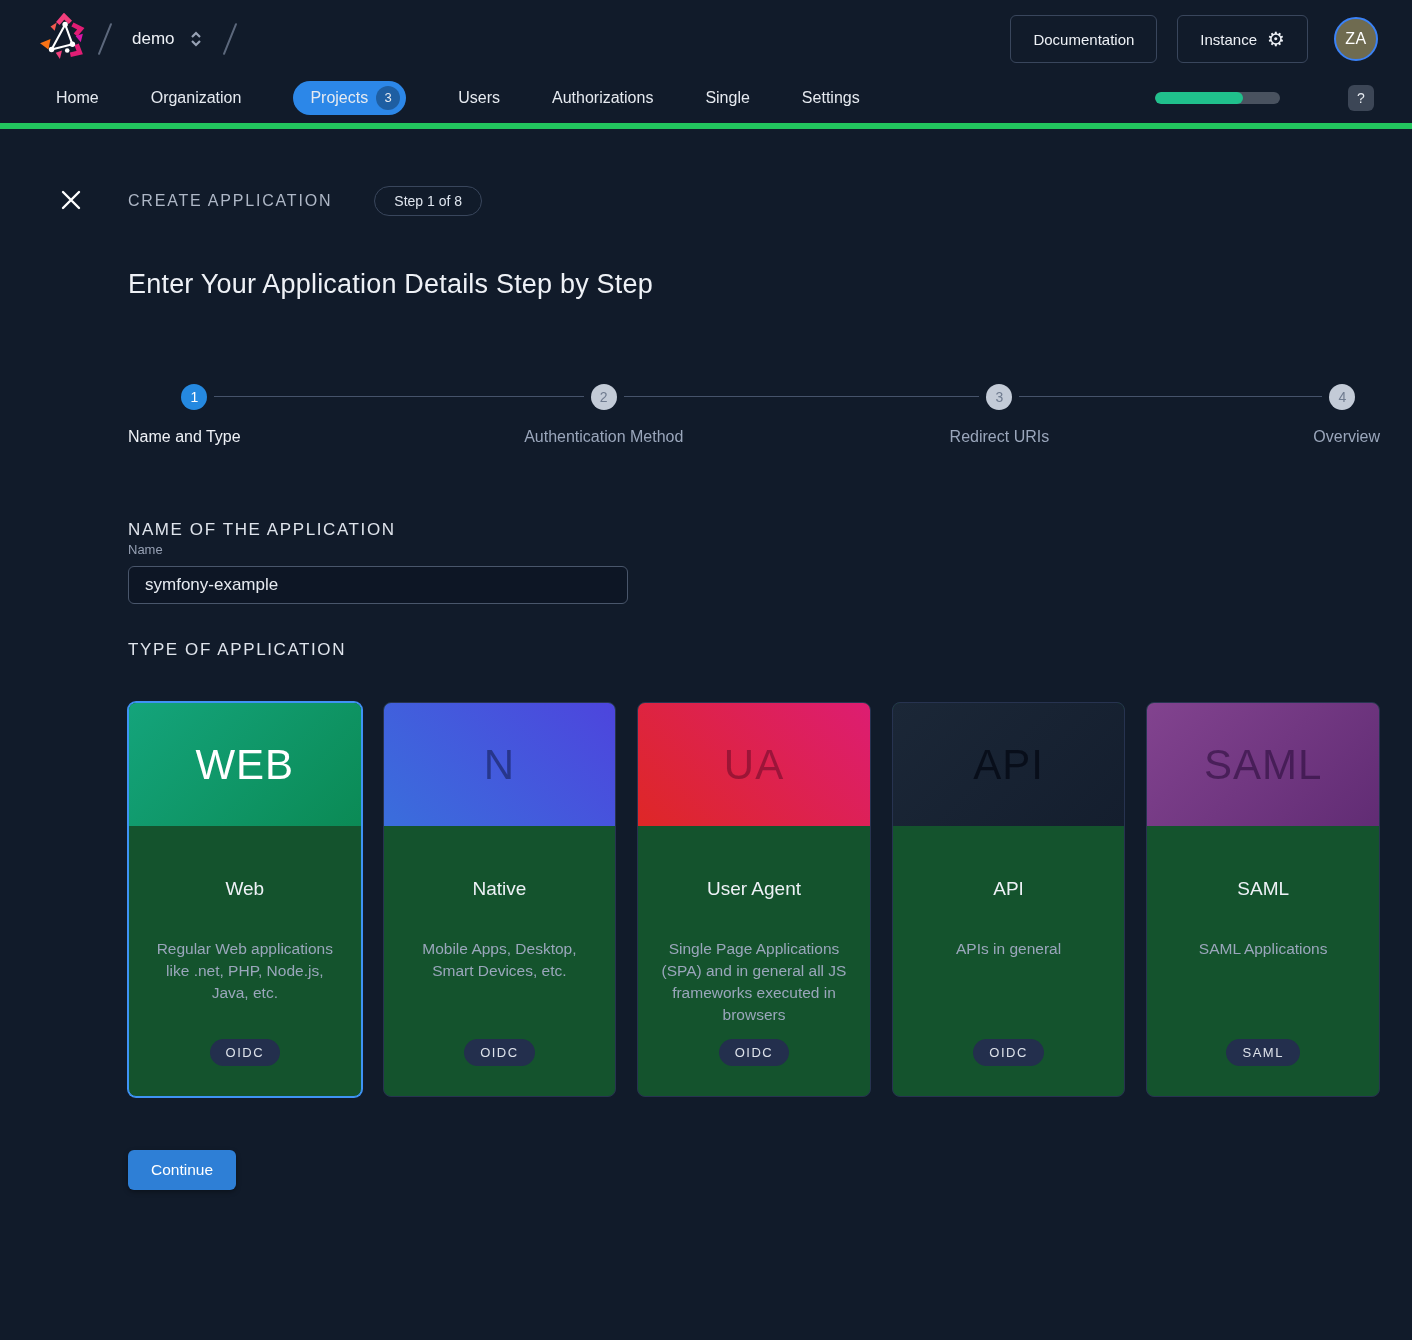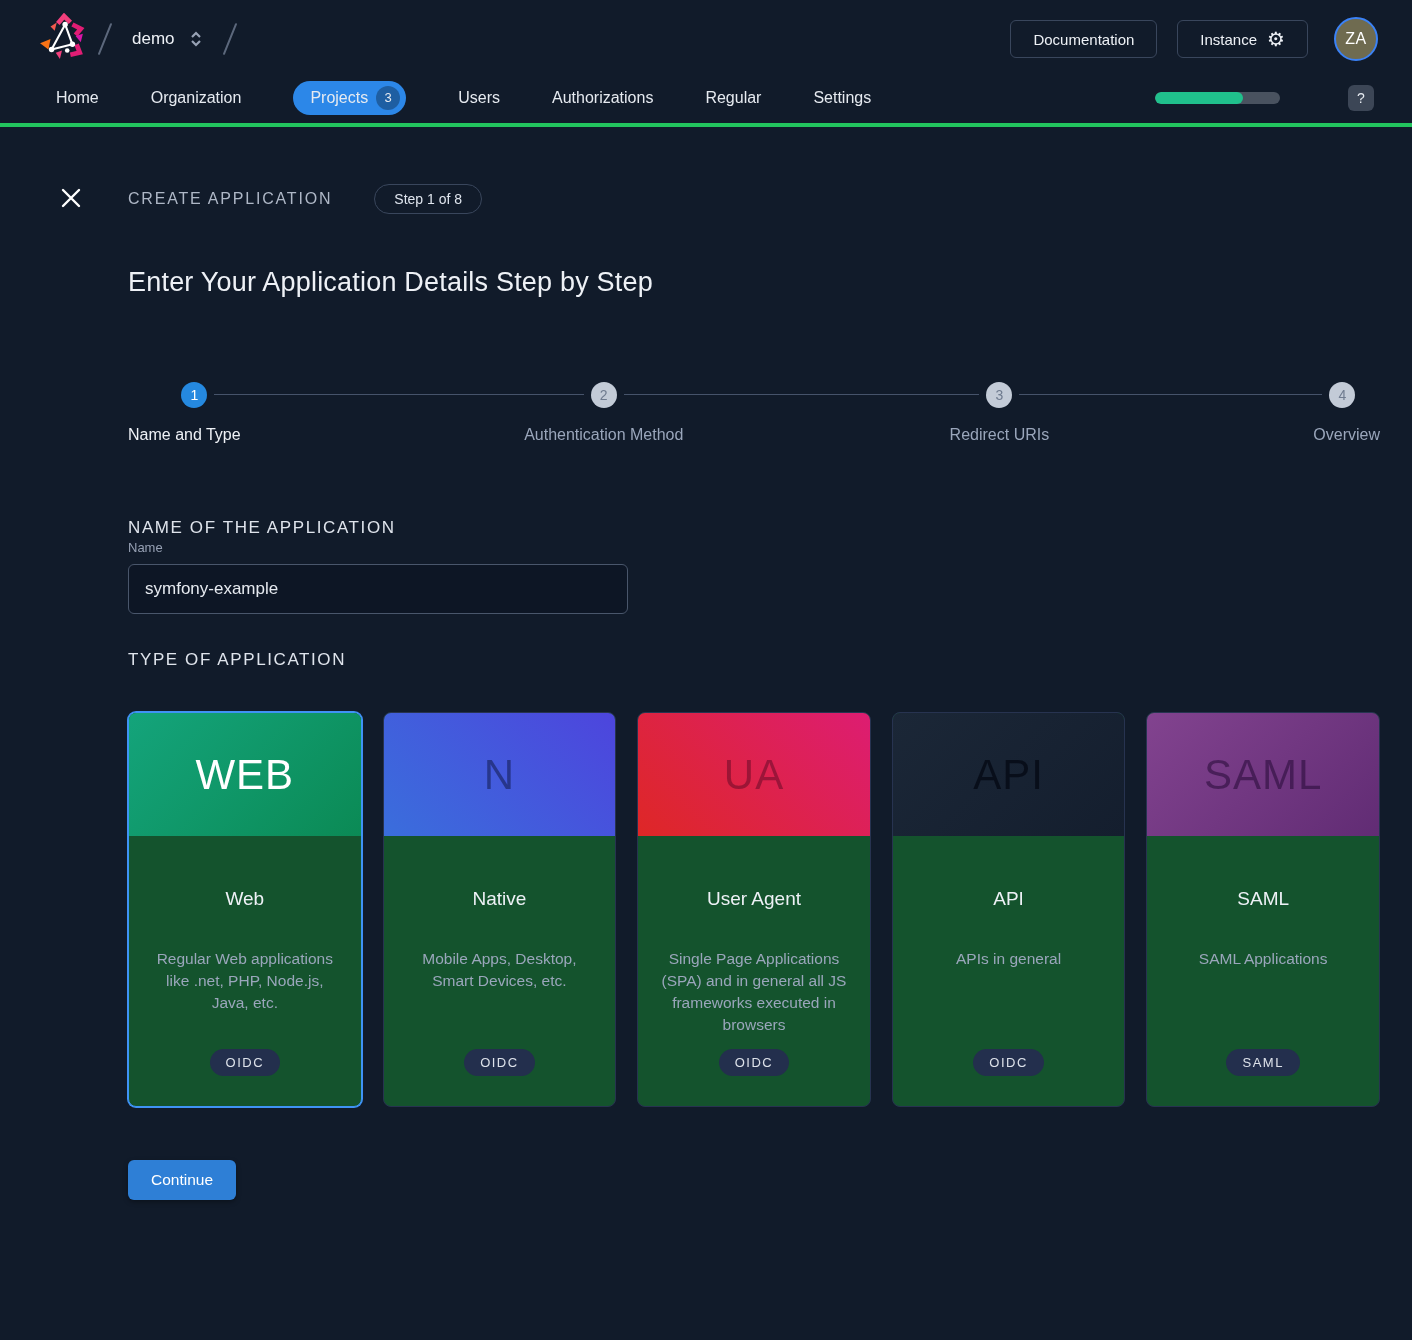--- a/index.html
+++ b/index.html
@@ -4,30 +4,30 @@
 <style>
   * { margin:0; padding:0; box-sizing:border-box; }
   html,body { width:1412px; height:1340px; }
   body {
     background:#111b2a;
     color:#e6eaf0;
     font-family:"Liberation Sans","DejaVu Sans",sans-serif;
     overflow:hidden;
   }
   
-  .topbar { border-bottom:4px solid #22c55e; }
+  .topbar { border-bottom:6px solid #22c55e; }
   .row1 { height:78px; display:flex; align-items:center; padding:0 34px 0 38px; }
   .slash { width:2px; height:34px; background:#5c687c; transform:rotate(22deg); border-radius:1px; margin:0 18px; }
   .org-name { font-size:17px; color:#eef1f6; margin:0 14px 0 8px; }
   .unfold { display:flex; flex-direction:column; gap:1px; cursor:pointer; }
   .spacer { flex:1; }
   .ghost-btn {
     background:transparent; border:1px solid #39465c; border-radius:6px;
     color:#eef1f6; font-size:15px; font-family:inherit;
-    height:38px; padding:0 22px; display:flex; align-items:center; gap:10px; cursor:pointer;
+    height:48px; padding:0 22px; display:flex; align-items:center; gap:10px; cursor:pointer;
   }
   .gear { font-size:20px; line-height:1; color:#eef1f6; }
   .avatar {
     width:44px; height:44px; border-radius:50%;
     background:#6f6b50; border:2px solid #3b82f6;
     display:flex; align-items:center; justify-content:center;
     font-size:16px; color:#fff; letter-spacing:.5px; margin-left:26px; cursor:pointer;
   }
   .row2 { height:45px; display:flex; align-items:center; padding:0 38px 6px 56px; gap:52px; }
   .nav-item { font-size:16px; color:#e6eaf0; cursor:pointer; white-space:nowrap; padding:6px 0; }
@@ -71,21 +71,21 @@
   .step-circle.active { background:#2589e0; color:#fff; }
   .step-label { position:absolute; top:44px; font-size:16px; color:#9aa6bb; transform:translateX(-50%); white-space:nowrap; }
   .step-label.active { color:#eef1f6; }
   .pos1 { left:5.3%; } .pos2 { left:38%; } .pos3 { left:69.6%; } .pos4 { left:97%; }
   .step-label.pos1 { left:0; transform:none; }
   .step-label.pos4 { left:auto; right:0; transform:none; }
   
   .section-title { margin:58px 0 0 128px; font-size:17px; letter-spacing:1.6px; color:#dfe4ec; font-weight:400; }
   .field-label { margin:26px 0 0 128px; font-size:13px; color:#96a0b3; }
   .name-input {
-    display:block; margin:8px 0 0 128px; width:500px; height:50px;
+    display:block; margin:8px 0 0 128px; width:500px; height:38px;
     background:#0d1625; border:1px solid #49566b; border-radius:6px;
     color:#e6eaf0; font-size:17px; font-family:inherit; padding:0 16px; outline:none;
   }
   
   .cards { display:flex; gap:21px; margin:42px 32px 0 128px; }
   .type-card {
     flex:1; height:395px; background:#14532d; border:1px solid #273350; border-radius:8px;
     display:flex; flex-direction:column; overflow:hidden; cursor:pointer;
   }
   .type-card.selected { border-color:#3f93f5; box-shadow:0 0 0 1px #3f93f5; }
@@ -148,21 +148,21 @@
   </div>
   <div class="row2">
     <span class="nav-item">Home</span>
     <span class="nav-item">Organization</span>
     <span class="nav-item active" style="background: rgb(44, 135, 232);">
       <span>Projects</span>
       <span class="nav-badge">3</span>
     </span>
     <span class="nav-item">Users</span>
     <span class="nav-item">Authorizations</span>
-    <span class="nav-item">Regular</span>
+    <span class="nav-item">Single</span>
     <span class="nav-item">Settings</span>
     <span class="spacer"></span>
     <div class="progress-track" style="background: rgb(73, 82, 95);">
       <div class="progress-fill" style="background: rgb(32, 192, 140); width: 70%;"></div>
     </div>
     <button class="help-btn">?</button>
   </div>
 </header>
 
 <main>

